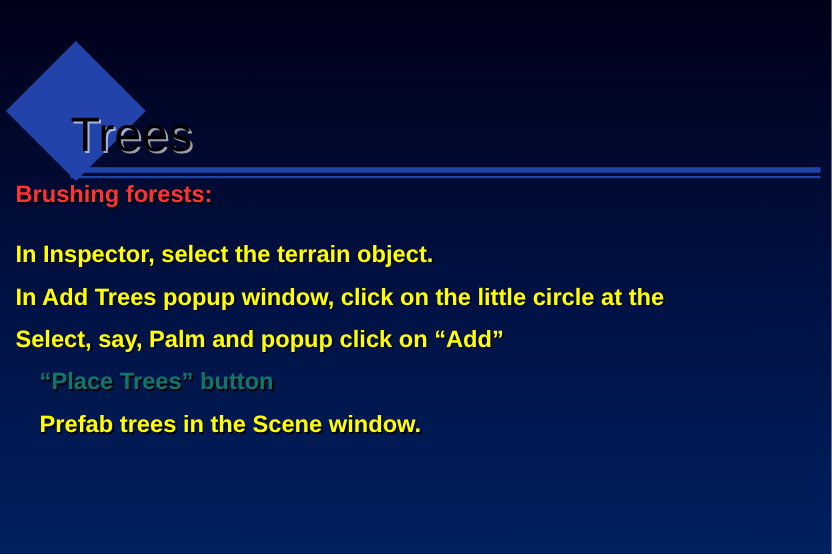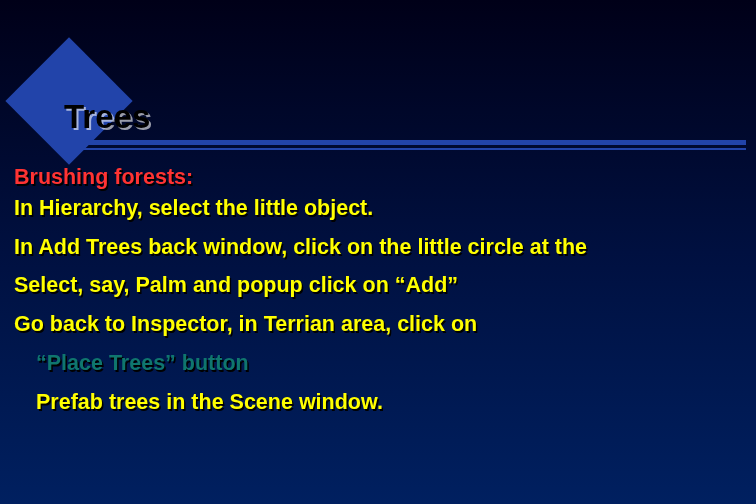--- a/index.html
+++ b/index.html
@@ -20,22 +20,22 @@
     z-index: 1;
   }
   .title-wrap {
     position: absolute;
     top: 98px;
     left: 64px;
     right: 10px;
     z-index: 2;
   }
   .title {
-    font-size: 33px;
-    font-weight: bold;
+    font-size: 44px;
+    font-weight: normal;
     color: #000;
     text-shadow: 2px 2px 0 rgba(255,255,255,0.6);
     padding-bottom: 2px;
   }
   .title-line1 {
     height: 5px;
     background: #2244aa;
     margin-top: 2px;
   }
   .title-line2 {
@@ -54,21 +54,21 @@
     font-weight: bold;
     font-size: 21.5px;
     line-height: 1.15;
     margin-bottom: 14px;
     text-shadow: 1.5px 1.5px 0 #000;
   }
   .subtitle {
     color: #ff3333;
     font-weight: bold;
     font-size: 21.5px;
-    margin-bottom: 6px;
+    margin-bottom: 29px;
     text-shadow: 1.5px 1.5px 0 #000;
   }
   .indent { padding-left: 28px; }
   .indent2 { padding-left: 22px; }
   .highlight {
     color: #0f766e;
   }
 </style>
 </head>
 <body>
@@ -76,21 +76,20 @@
 <div class="diamond"></div>
 
 <div class="title-wrap">
   <div class="title">Trees</div>
   <div class="title-line1"></div>
   <div class="title-line2"></div>
 </div>
 
 <div class="content">
   <div class="subtitle">Brushing forests:</div>
-  <div class="line">In Hierarchy, select the little object.</div>
+  <div class="line">In Inspector, select the terrain object.</div>
   <div class="line">
-    <span>In Add Trees  back window, click on the little circle at the</span><br>
+    <span>In Add Trees  popup window, click on the little circle at the</span><br>
   </div>
   <div class="line">Select, say, Palm and popup click on “Add”</div>
-  <div class="line">Go back to Inspector, in Terrian area, click on</div>
   <div class="line indent2 highlight">“Place Trees” button</div>
   <div class="line indent2">Prefab trees in the Scene window.</div>
 </div>
 
 </body></html>

